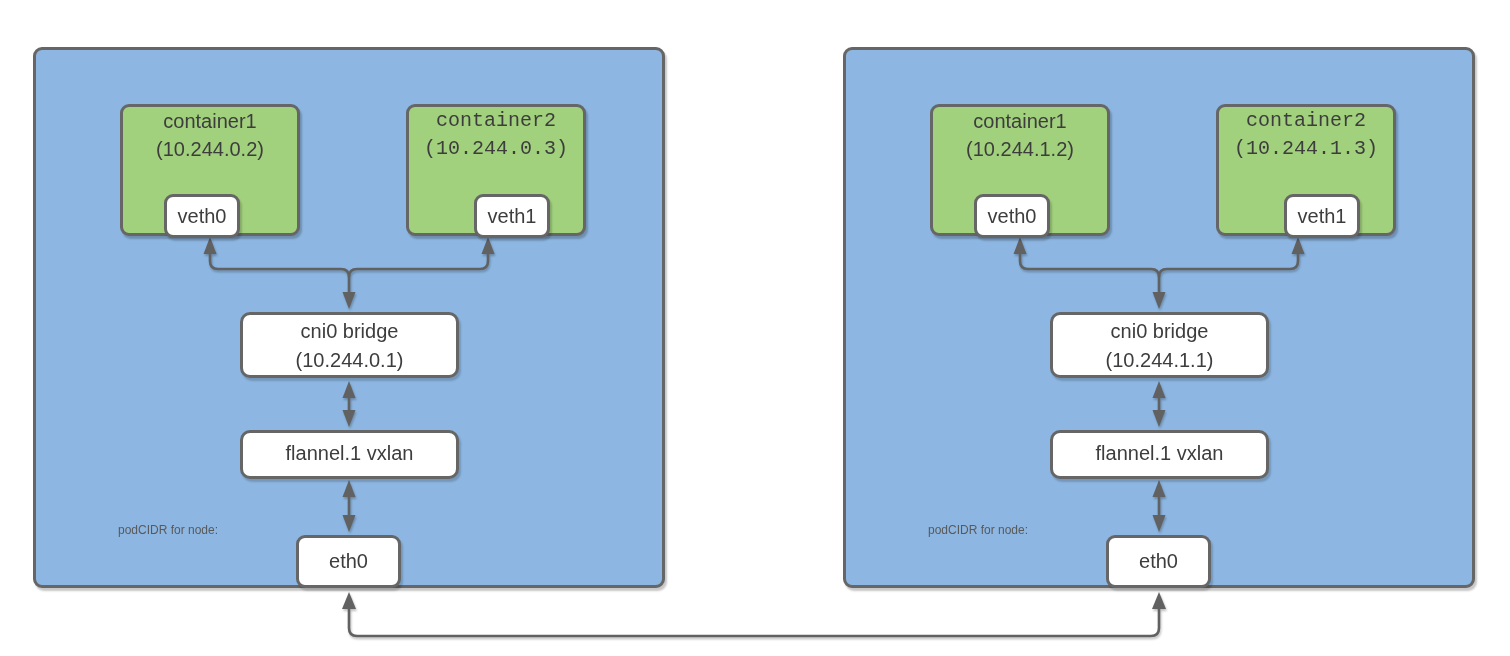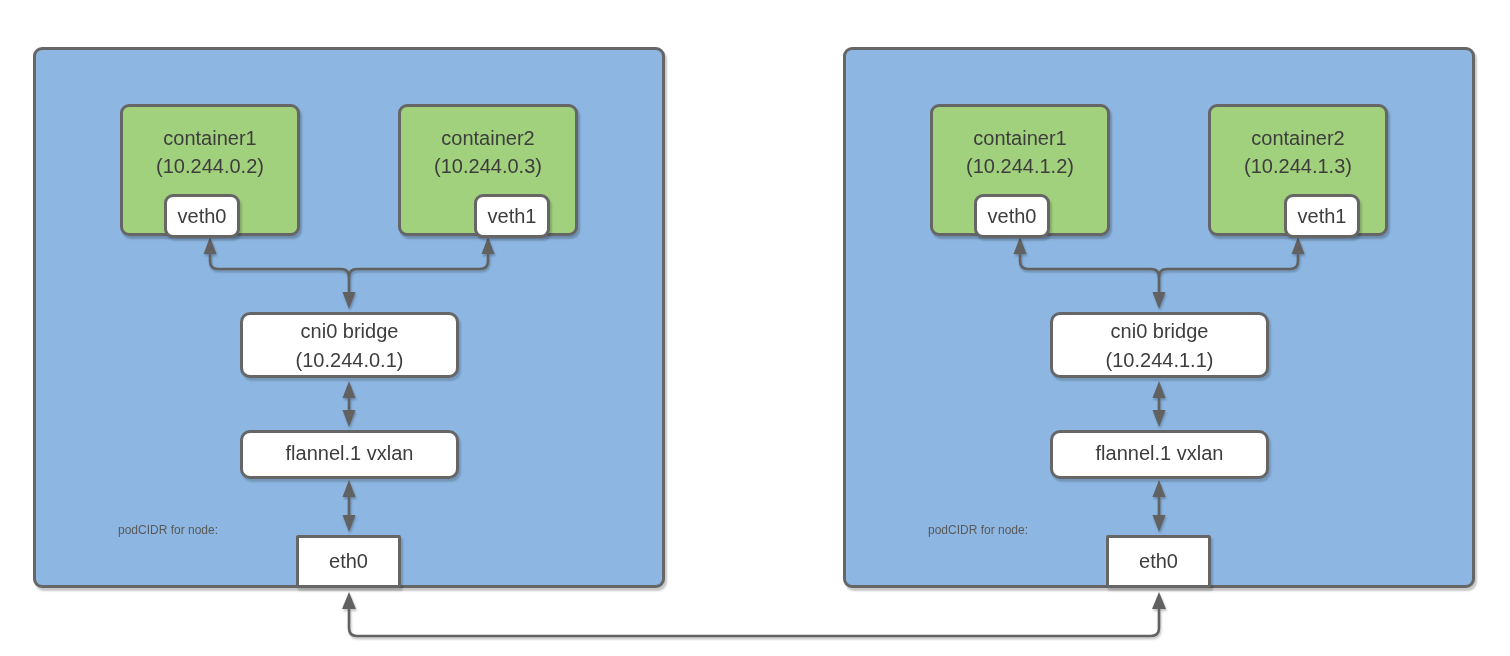--- a/index.html
+++ b/index.html
@@ -42,26 +42,25 @@
   .container-box{
     position:absolute;
     top:54px;
     width:180px;
     height:132px;
     background:var(--container-fill);
     border:3px solid var(--container-border);
     border-radius:9px;
     box-shadow:2px 3px 2px rgba(0,0,0,0.22);
     text-align:center;
-    padding-top:17px;
     font-size:20px;
     line-height:28px;
   }
   .container-box.c1{left:84px;}
-  .container-box.c2{left:362px;}
+  .container-box.c2{left:370px;font-family:Liberation Mono, monospace;}
 
   .veth-box{
     position:absolute;
     top:144px;
     width:76px;
     height:44px;
     background:var(--box-fill);
     border:3px solid var(--box-border);
     border-radius:9px;
     box-shadow:2px 3px 2px rgba(0,0,0,0.18);
@@ -89,21 +88,21 @@
   .vxlan-box{top:380px;height:49px;line-height:41px;}
 
   .eth-box{
     position:absolute;
     left:260px;
     top:485px;
     width:105px;
     height:53px;
     background:var(--box-fill);
     border:3px solid var(--box-border);
-    border-radius:2px;
+    border-radius:9px;
     box-shadow:2px 3px 2px rgba(0,0,0,0.18);
     text-align:center;
     font-size:20px;
     line-height:47px;
     z-index:3;
   }
 
   .podcidr{
     position:absolute;
     left:12px;

